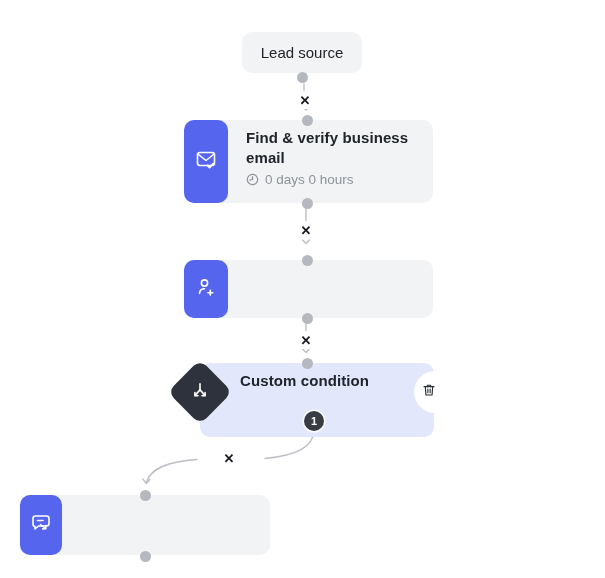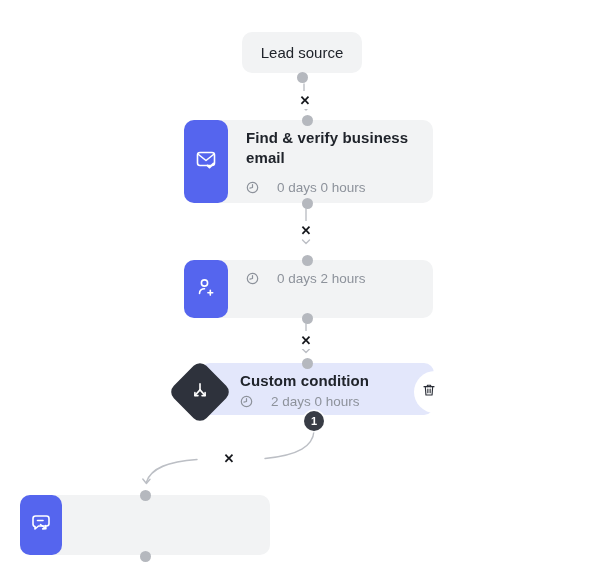--- a/index.html
+++ b/index.html
@@ -17,23 +17,23 @@
   .node{
     position:absolute;display:flex;align-items:stretch;
     background:#f2f3f4;border-radius:10px;box-sizing:border-box;
   }
   .node--lead{align-items:center;justify-content:center;}
   .lead-title{font-size:15px;font-weight:500;color:#20242b;}
   .icon-panel{
     flex:0 0 44px;border-radius:10px;background:#5565ee;
     display:flex;align-items:center;justify-content:center;
   }
-  .node-body{flex:1;display:flex;flex-direction:column;justify-content:space-between;padding:8px 12px 8px 18px;box-sizing:border-box;}
+  .node-body{flex:1;display:flex;flex-direction:column;justify-content:flex-start;padding:8px 12px 8px 18px;box-sizing:border-box;}
   .node-title{font-size:15px;font-weight:700;color:#20242b;line-height:1.35;letter-spacing:.1px;}
-  .node-duration{display:flex;align-items:center;gap:18px;margin-top:3px;font-size:13.5px;color:#8d929b;}
+  .node-duration{display:flex;align-items:center;gap:6px;margin-top:3px;font-size:13.5px;color:#8d929b;}
   .node-duration svg{flex:0 0 auto;}
 
   
   .node--condition{background:#e3e7fb;}
   .diamond{
     position:absolute;left:177px;top:369px;width:46px;height:46px;
     background:#2e323c;border-radius:9px;transform:rotate(45deg);
     display:flex;align-items:center;justify-content:center;z-index:4;
   }
   .diamond .inner{transform:rotate(-45deg);display:flex;}
@@ -118,40 +118,26 @@
     <div class="icon-panel">
       <span>
         <svg width="24" height="24" viewBox="0 0 24 24" fill="none" stroke="#ffffff" stroke-width="1.6" stroke-linecap="round" stroke-linejoin="round">
           <circle cx="10.5" cy="8" r="3.1"></circle>
           <path d="M5.5 18.5 C5.5 15 7.8 13.7 10.5 13.7"></path>
           <path d="M16.3 15.3 V20.1 M13.9 17.7 H18.7"></path>
         </svg>
       </span>
     </div>
     <div class="node-body">
-      <div class="node-duration">
-        <svg width="13" height="13" viewBox="0 0 14 14" fill="none" stroke="#8d929b" stroke-width="1.3" stroke-linecap="round">
-          <circle cx="7" cy="7" r="5.6"></circle>
-            <path d="M7 7 V3.8 M7 7 L4.2 7.6"></path>
-        </svg>
-        <span>0 days 2 hours</span>
-      </div>
     </div>
   </div>
 
-  <div class="node node--condition" style="left:200px;top:363px;width:234px;height:52px;">
+  <div class="node node--condition" style="left:200px;top:363px;width:234px;height:74px;">
     <div class="node-body" style="padding-left:40px;">
       <div class="node-title">Custom condition</div>
-      <div class="node-duration">
-        <svg width="13" height="13" viewBox="0 0 14 14" fill="none" stroke="#8d929b" stroke-width="1.3" stroke-linecap="round">
-          <circle cx="7" cy="7" r="5.6"></circle>
-            <path d="M7 7 V3.8 M7 7 L4.2 7.6"></path>
-        </svg>
-        <span>2 days 0 hours</span>
-      </div>
     </div>
   </div>
   <div class="trash-notch"></div>
   <button class="trash-btn">
     <span>
       <svg width="16" height="16" viewBox="0 0 24 24" fill="none" stroke="#2a2e37" stroke-width="1.7" stroke-linecap="round" stroke-linejoin="round">
         <path d="M4.5 7 H19.5"></path>
         <path d="M9.5 7 V4.8 H14.5 V7"></path>
         <path d="M6.5 7 L7.4 19.5 H16.6 L17.5 7"></path>
         <path d="M10.3 10.5 V16 M13.7 10.5 V16"></path>

